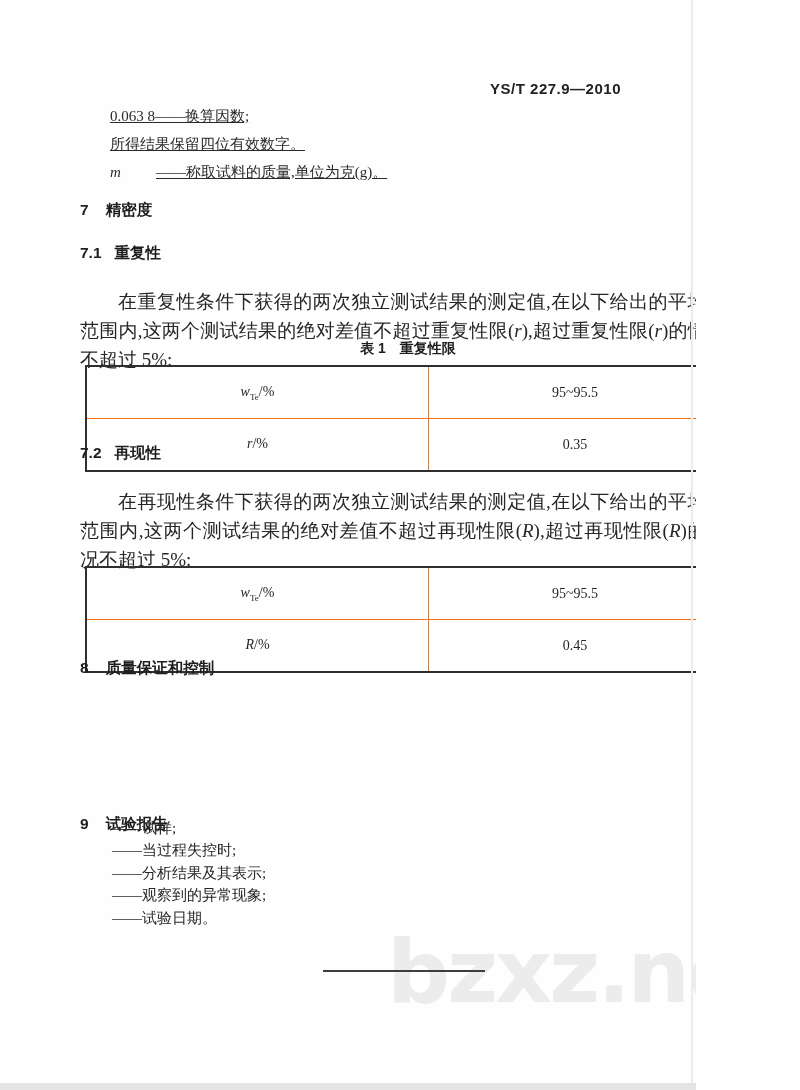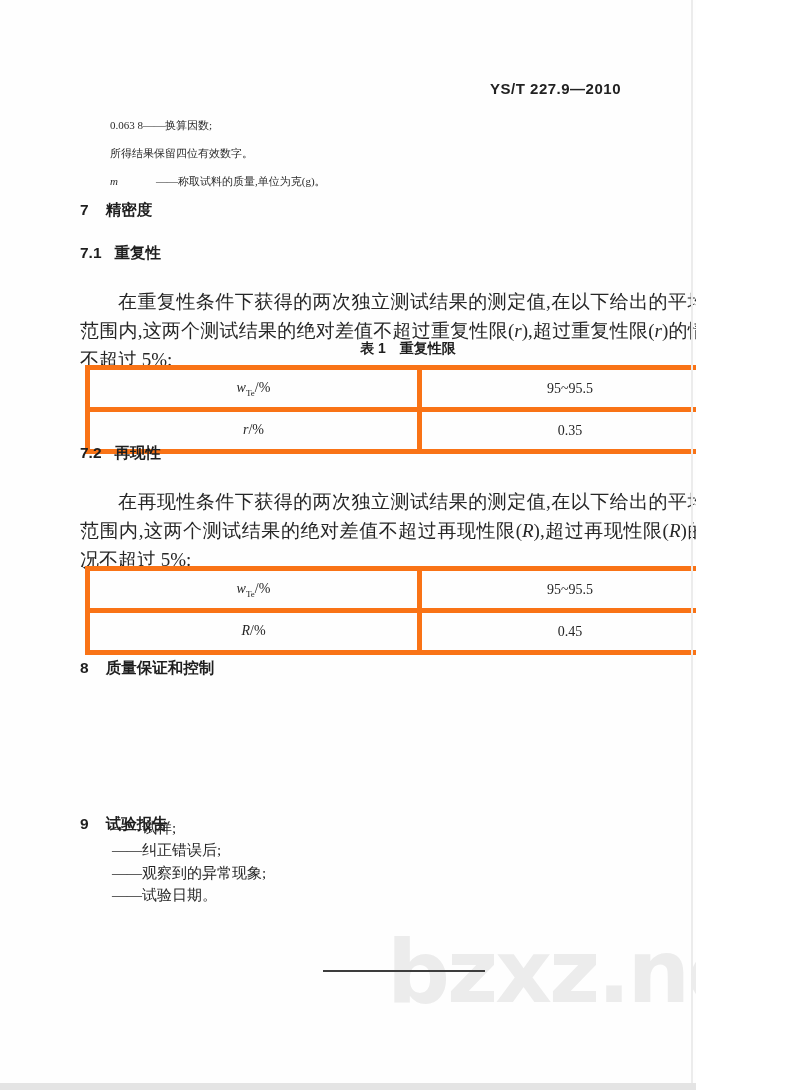--- a/index.html
+++ b/index.html
@@ -14,21 +14,21 @@
   
   .scan-bottom-band{position:absolute;left:0;bottom:0;width:100%;height:7px;background:#e4e4e4;}
   .scan-right-edge{position:absolute;top:0;right:3px;width:2px;height:100%;background:#ececec;}
 
   .header-num{
     position:absolute;top:80px;right:75px;
     font-family:"Liberation Sans","DejaVu Sans",sans-serif;
     font-weight:bold;font-size:15px;letter-spacing:0.5px;color:#222;
   }
 
-  .intro{position:absolute;left:110px;top:111px;width:620px;font-size:11px;line-height:28px;}
+  .intro{position:absolute;left:110px;top:102px;width:620px;font-size:15px;line-height:28px;text-decoration:underline;}
   .intro .row{white-space:nowrap;}
   .sym{font-style:italic;font-family:"Liberation Serif","DejaVu Serif",serif;}
   .mass-sym{display:inline-block;width:46px;font-style:italic;}
 
   .sec-head{
     position:absolute;left:80px;
     font-family:"Liberation Sans","DejaVu Sans",sans-serif;
     font-weight:bold;font-size:15.5px;color:#1e1e1e;white-space:nowrap;
   }
   .sec-head .num{margin-right:17px;}
@@ -46,23 +46,23 @@
     font-weight:bold;font-size:14px;color:#1e1e1e;
   }
   .tbl-caption .cap-title{margin-left:14px;}
 
   table.std-table{
     position:absolute;left:85px;width:638px;
     border-collapse:collapse;table-layout:fixed;
     border:2px solid #2f2f2f;
   }
   table.std-table td{
-    border:5px solid #f97316;
+    border:1px solid #f97316;
     height:25px;text-align:center;vertical-align:middle;
-    font-size:14px;color:#262626;padding:6px;
+    font-size:14px;color:#262626;padding:13px;
   }
   table.std-table td.c1{width:315px;}
   table.std-table sub{font-size:9px;}
 
   .report-list{position:absolute;left:112px;font-size:15px;line-height:22.4px;color:#262626;}
   .report-list div{white-space:nowrap;}
 
   .end-divider{
     position:absolute;left:323px;top:970px;width:162px;height:0;
     border-top:2px solid #3d3d3d;z-index:2;
@@ -138,21 +138,22 @@
     <span class="num">8</span><span>质量保证和控制</span>
   </div>
 
 
   <div class="sec-head" style="top:814px;">
     <span class="num">9</span><span>试验报告</span>
   </div>
 
   <div class="report-list" style="top:809px;margin-top:8px;">
     <div>——试样;</div>
-    <div>——纠正错误后;</div>
+    <div>——当过程失控时;</div>
+    <div>——分析结果及其表示;</div>
     <div>——观察到的异常现象;</div>
     <div>——试验日期。</div>
   </div>
 
   <div class="watermark">bzxz.net</div>
   <div class="end-divider"></div>
 
   <div class="scan-right-edge"></div>
   <div class="scan-bottom-band"></div>
 </div>

